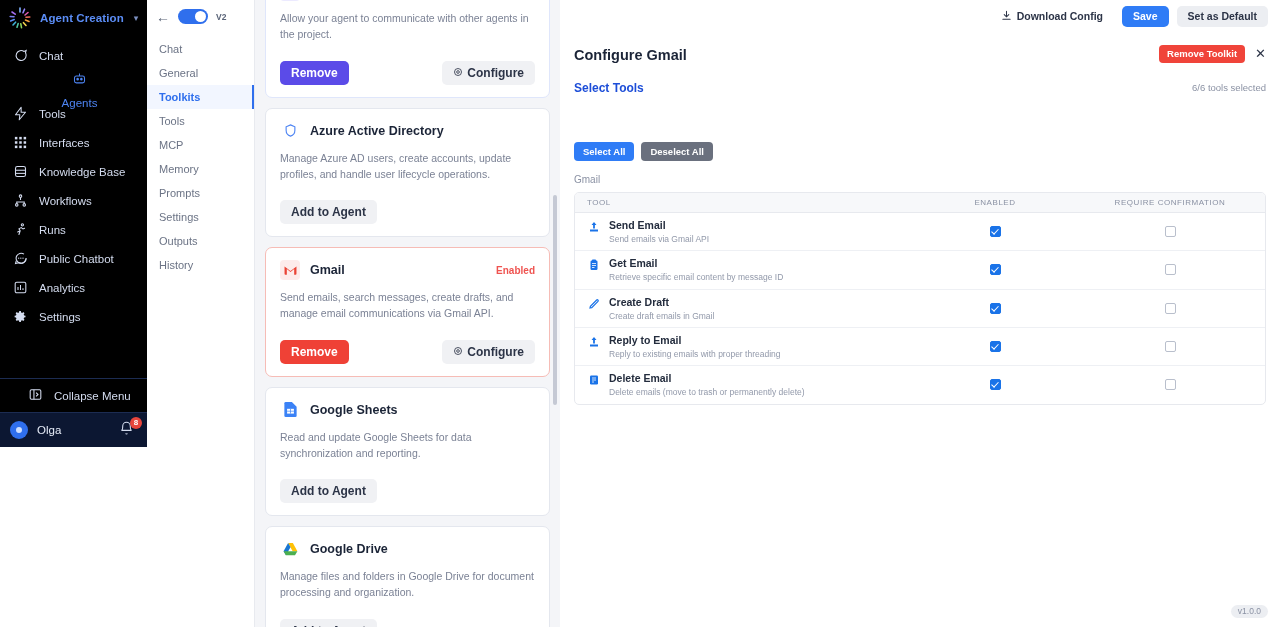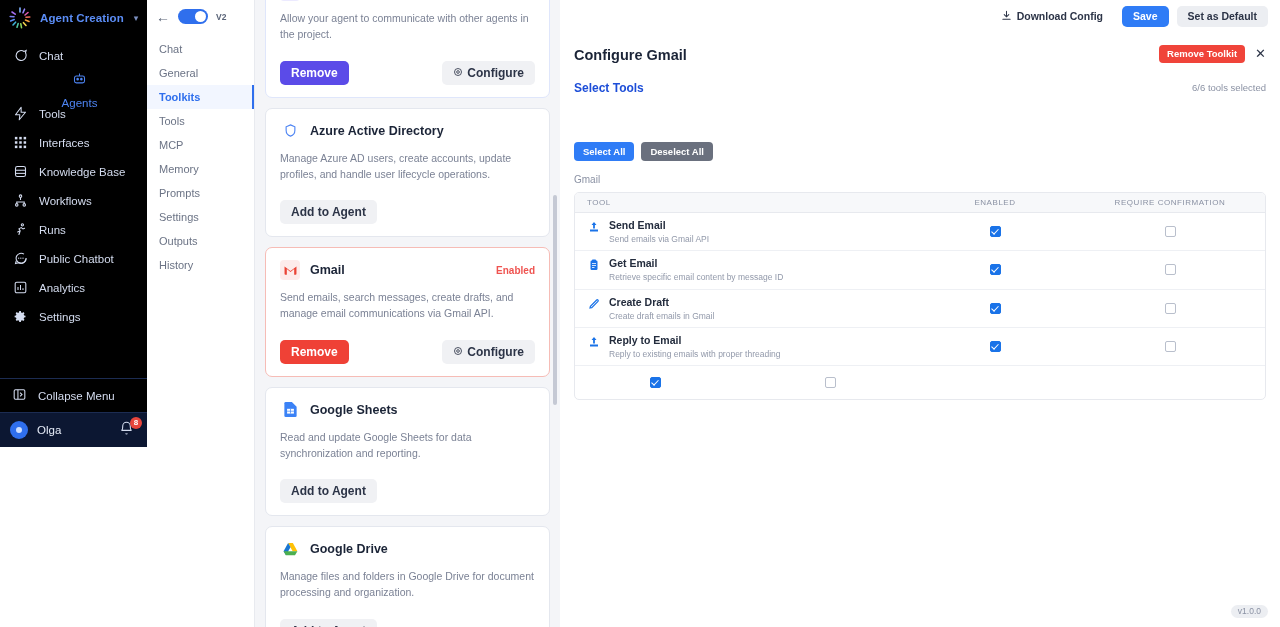--- a/index.html
+++ b/index.html
@@ -39,21 +39,21 @@
     cursor: pointer;
   }
   .nav-item .ni { width: 16px; height: 16px; flex: 0 0 16px; display: flex; align-items: center; justify-content: center; }
   .nav-item.active { color: #4d84f3; flex-direction: column; }
   .nav-item.active .ni svg { stroke: #4d84f3; }
   .nav-item svg { display: block; }
 
   .sb-spacer { flex: 1 1 auto; }
   .collapse-row {
     display: flex; align-items: center; gap: 11px;
-    height: 34px; padding-left: 12px;
+    height: 34px; padding-left: 28px;
     color: #d4dcef; font-size: 11.5px;
     border-top: 1px solid #1c2c52;
     cursor: pointer;
   }
   .user-row {
     display: flex; align-items: center; gap: 9px;
     height: 35px; padding: 0 10px 0 10px;
     border-top: 1px solid #1c2c52;
     background: #0c1732;
   }
@@ -683,20 +683,34 @@
           </div>
           <div class="col-en cell-center">
               <span class="cb checked"></span>
             </div>
           <div class="col-rc cell-center">
               <span class="cb"></span>
             </div>
         </div>
 
         <div class="tr">
+          <div class="tool-cell">
+            <span class="tool-ico">
+                <svg width="12" height="12" viewBox="0 0 24 24" fill="#1a73e8">
+                  <rect x="4" y="3" width="16" height="18" rx="2.4"></rect>
+                  <line x1="8" y1="8" x2="16" y2="8" stroke="#fff" stroke-width="1.6"></line>
+                  <line x1="8" y1="12" x2="16" y2="12" stroke="#fff" stroke-width="1.6"></line>
+                  <line x1="8" y1="16" x2="12" y2="16" stroke="#fff" stroke-width="1.6"></line>
+                </svg>
+              </span>
+            <span>
+              <div class="tool-name">Delete Email</div>
+              <div class="tool-desc">Delete emails (move to trash or permanently delete)</div>
+            </span>
+          </div>
           <div class="col-en cell-center">
               <span class="cb checked"></span>
             </div>
           <div class="col-rc cell-center">
               <span class="cb"></span>
             </div>
         </div>
 
       </div>
     </div>

